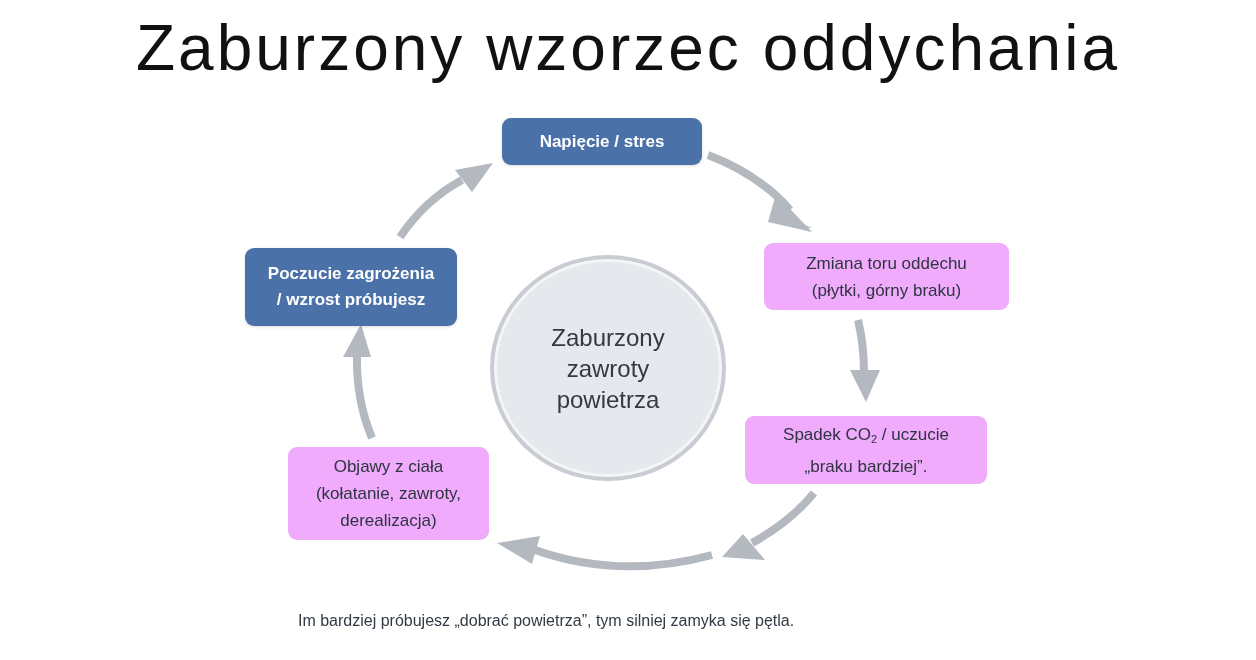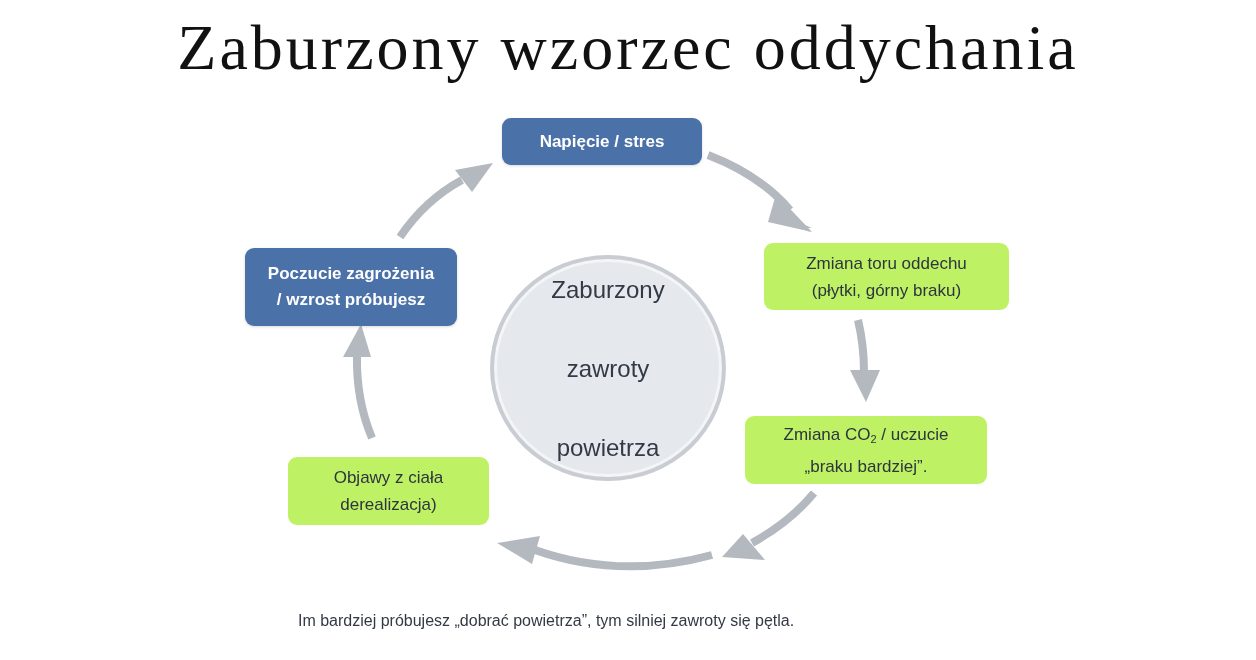--- a/index.html
+++ b/index.html
@@ -13,21 +13,21 @@
       position: relative;
       overflow: hidden;
       font-family: "DejaVu Sans", sans-serif;
     }
     .title {
       position: absolute;
       left: 0;
       top: 8px;
       width: 1256px;
       text-align: center;
-      font-family: Liberation Serif, serif;
+      font-family: Liberation Sans, sans-serif;
       font-size: 64px;
       letter-spacing: 3px;
       color: #111111;
       line-height: 80px;
     }
     svg.arrows {
       position: absolute;
       left: 0;
       top: 0;
     }
@@ -45,21 +45,21 @@
     .node span { display: block; }
     .node.blue {
       background: #4b72a8;
       color: #ffffff;
       font-weight: bold;
       font-size: 17px;
       line-height: 26px;
       box-shadow: 0 1px 3px rgba(0,0,0,0.15);
     }
     .node.gray {
-      background: #bef264;
+      background: #f0abfc;
       color: #2e3440;
       font-size: 17px;
       line-height: 27px;
     }
     .center-circle {
       position: absolute;
       left: 490px;
       top: 255px;
       width: 236px;
       height: 226px;
@@ -70,21 +70,20 @@
       box-shadow: inset 0 0 0 3px #f4f5f7;
       display: flex;
       flex-direction: column;
       align-items: center;
       justify-content: center;
       text-align: center;
       font-family: "Liberation Sans", sans-serif;
       font-size: 24px;
       line-height: 31px;
       color: #333a45;
-      gap: 48px;
     }
     .center-circle span { display: block; }
     .caption {
       position: absolute;
       left: 298px;
       top: 612px;
       font-family: "Liberation Sans", sans-serif;
       font-size: 16px;
       color: #333a45;
       white-space: nowrap;
@@ -125,33 +124,34 @@
 <div class="node blue" style="left:502px; top:118px; width:200px; height:47px;">
   <span>Napięcie / stres</span>
 </div>
 
 <div class="node gray" style="left:764px; top:243px; width:245px; height:67px;">
   <span>Zmiana toru oddechu</span>
   <span>(płytki, górny braku)</span>
 </div>
 
 <div class="node gray" style="left:745px; top:416px; width:242px; height:68px;">
-  <span><span style="display:inline">Zmiana CO</span><sub>2</sub><span style="display:inline"> / uczucie</span></span>
+  <span><span style="display:inline">Spadek CO</span><sub>2</sub><span style="display:inline"> / uczucie</span></span>
   <span>„braku bardziej”.</span>
 </div>
 
-<div class="node gray" style="left:288px; top:457px; width:201px; height:68px;">
+<div class="node gray" style="left:288px; top:447px; width:201px; height:93px;">
   <span>Objawy z ciała</span>
+  <span>(kołatanie, zawroty,</span>
   <span>derealizacja)</span>
 </div>
 
 <div class="node blue" style="left:245px; top:248px; width:212px; height:78px;">
   <span>Poczucie zagrożenia</span>
   <span>/ wzrost próbujesz</span>
 </div>
 
 <div class="center-circle">
   <span>Zaburzony</span>
   <span>zawroty</span>
   <span>powietrza</span>
 </div>
 
-<div class="caption">Im bardziej próbujesz „dobrać powietrza”, tym silniej zawroty się pętla.</div>
+<div class="caption">Im bardziej próbujesz „dobrać powietrza”, tym silniej zamyka się pętla.</div>
 
 </body></html>

